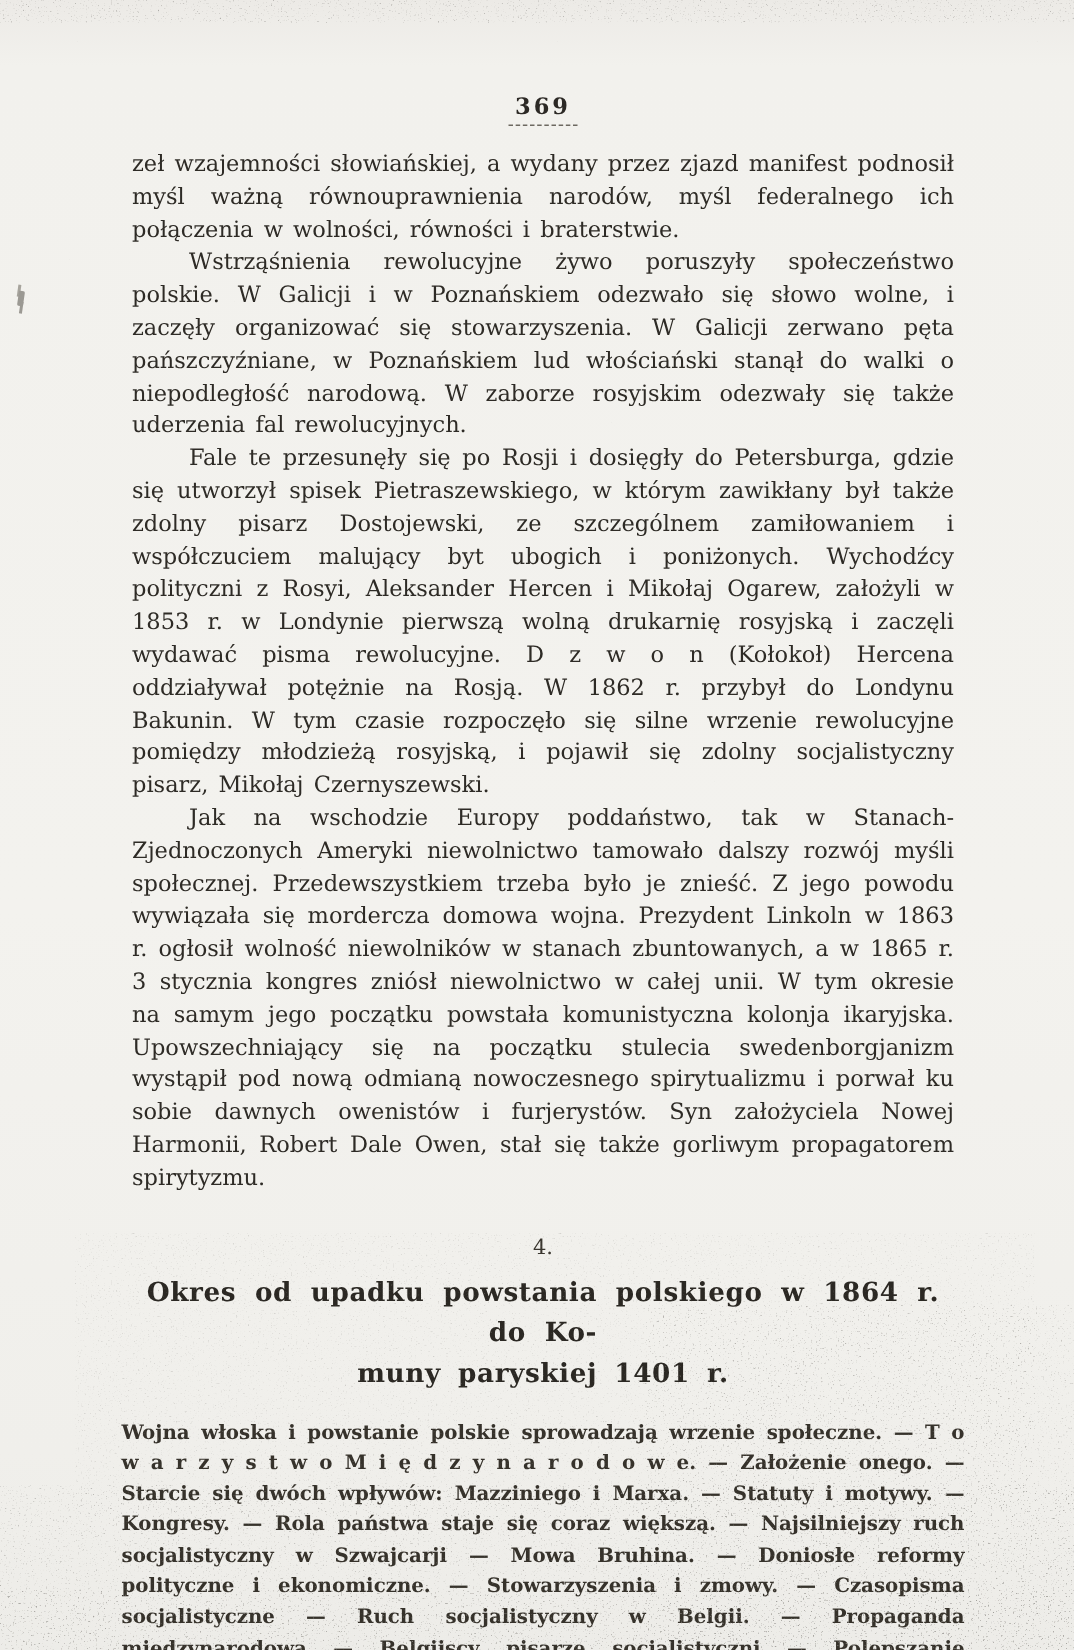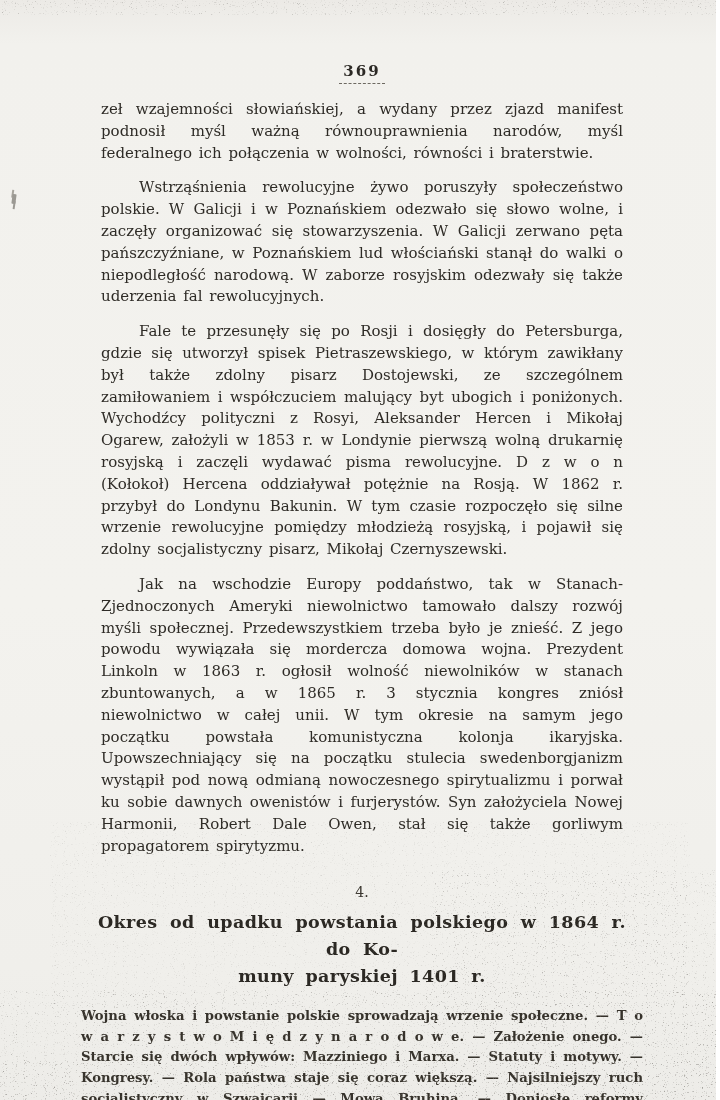--- a/index.html
+++ b/index.html
@@ -25,21 +25,21 @@
     letter-spacing: 2px;
     color: #2c2925;
   }
   .pagenum-rule {
     width: 46px;
     margin: 3px auto 0 auto;
     border-top: 1.5px dashed #6d6961;
     height: 0;
   }
   .body-par {
-    margin: 13px;
+    margin: 0;
     font-size: 15px;
     line-height: 21.8px;
     text-align: justify;
     text-indent: 38px;
     color: #2e2b26;
     word-spacing: 2px;
   }
   .body-par.first {
     margin-top: 15px;
     text-indent: 0;

